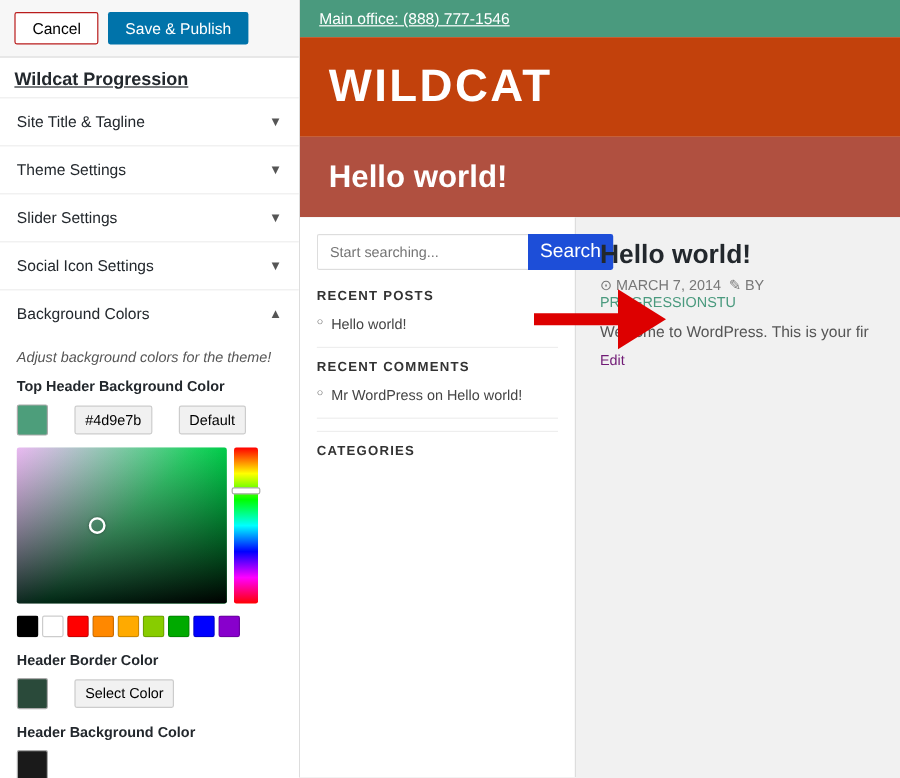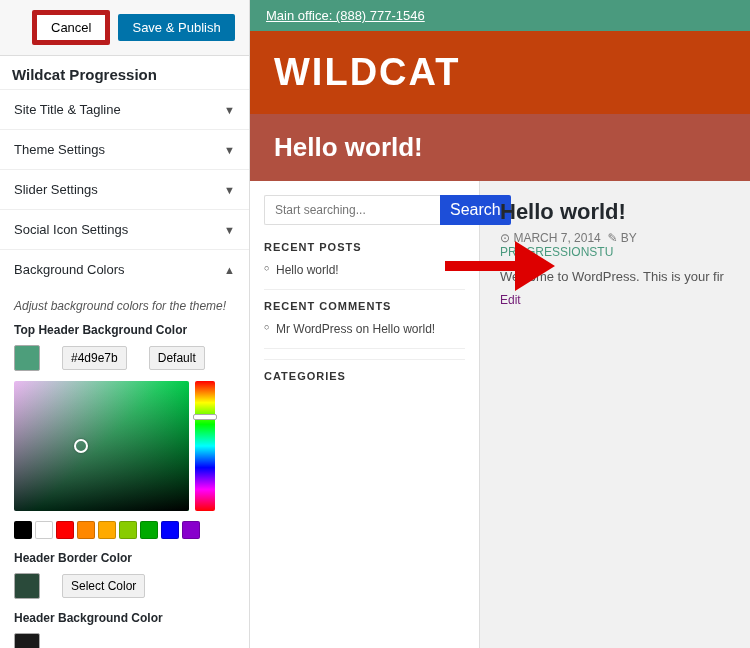--- a/index.html
+++ b/index.html
@@ -21,26 +21,25 @@
       display: flex;
       align-items: center;
       padding: 10px 12px;
       background: #f7f7f7;
       border-bottom: 1px solid #ddd;
       gap: 8px;
     }
 
     #cancel-btn {
       background: #fff;
-      border: 5px solid #b91c1c;
+      border: 1px solid #b91c1c;
       padding: 5px 14px;
       cursor: pointer;
       font-size: 13px;
       border-radius: 2px;
-      margin-left: 20px;
     }
 
     #save-btn {
       background: #0073aa;
       color: #fff;
       border: none;
       padding: 6px 14px;
       cursor: pointer;
       font-size: 13px;
       border-radius: 2px;
@@ -53,20 +52,21 @@
 
     #preview-label {
       color: #555;
       font-size: 12px;
     }
 
     #preview-title {
       font-size: 15px;
       font-weight: bold;
       color: #23282d;
+      text-decoration: underline;
     }
 
     .accordion-item {
       border-bottom: 1px solid #eee;
     }
 
     .accordion-header {
       display: flex;
       justify-content: space-between;
       align-items: center;

